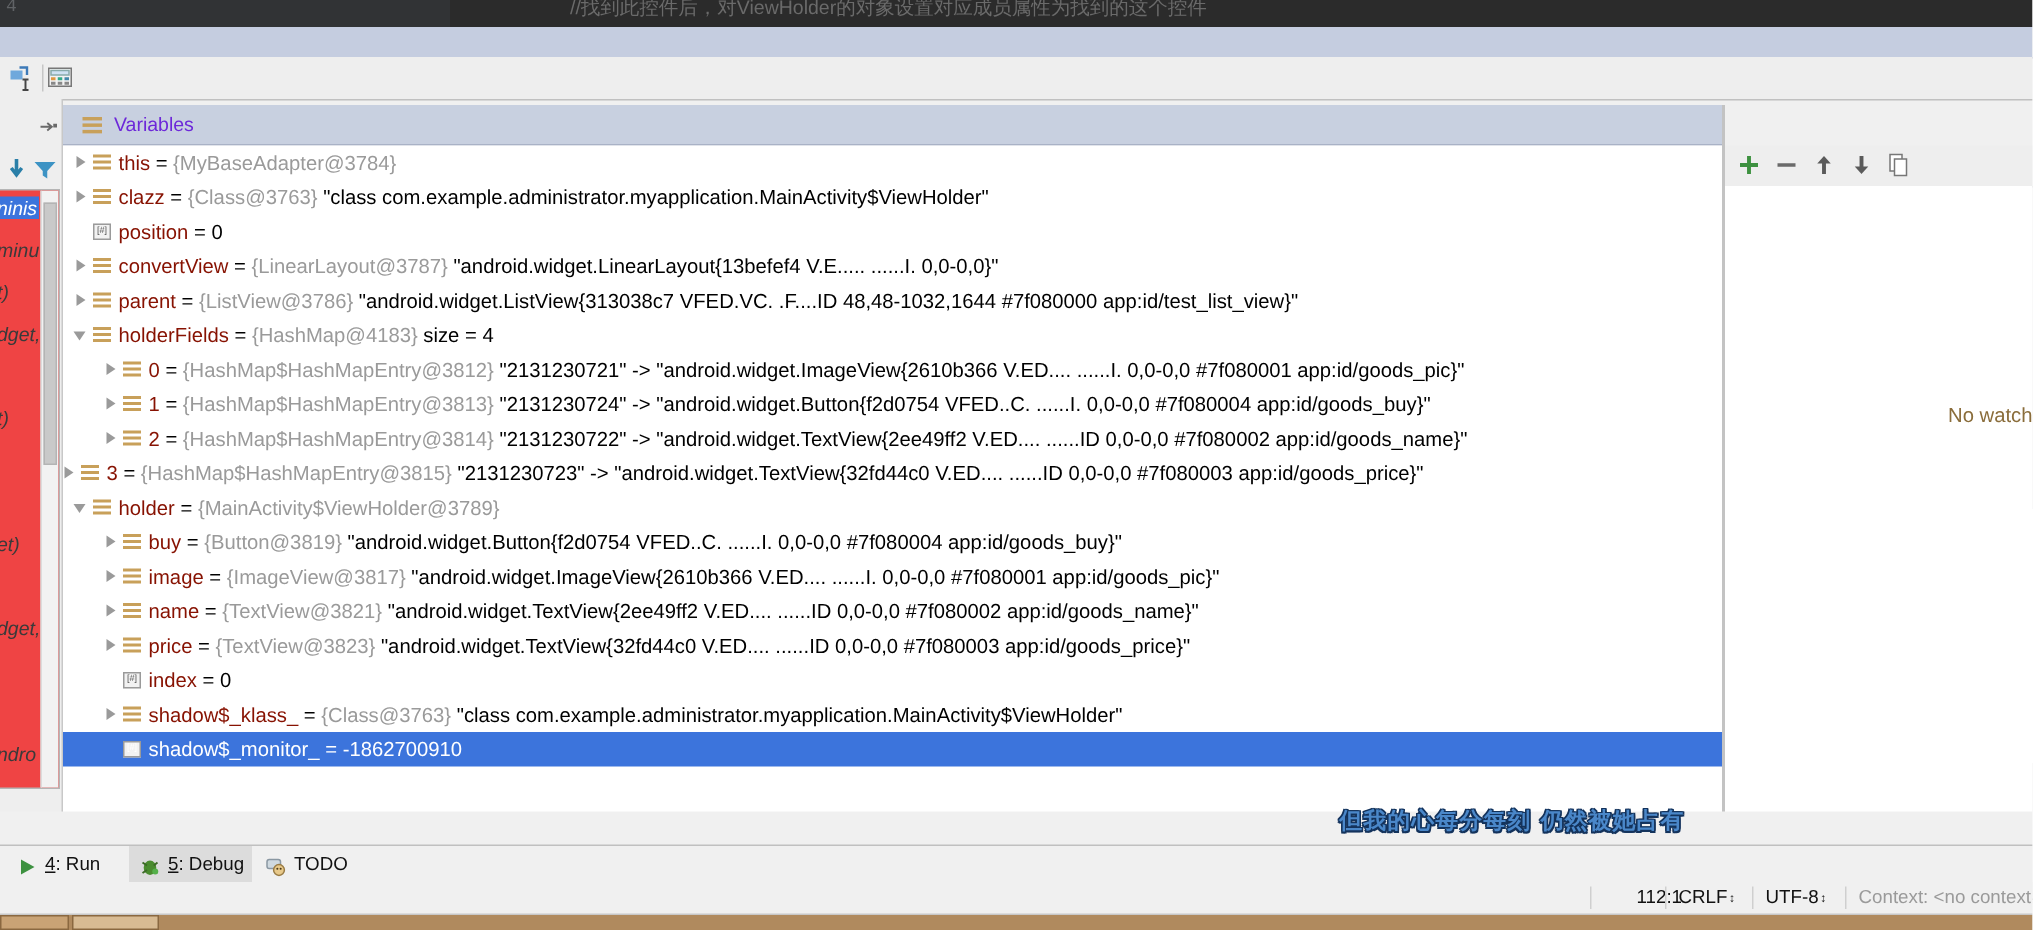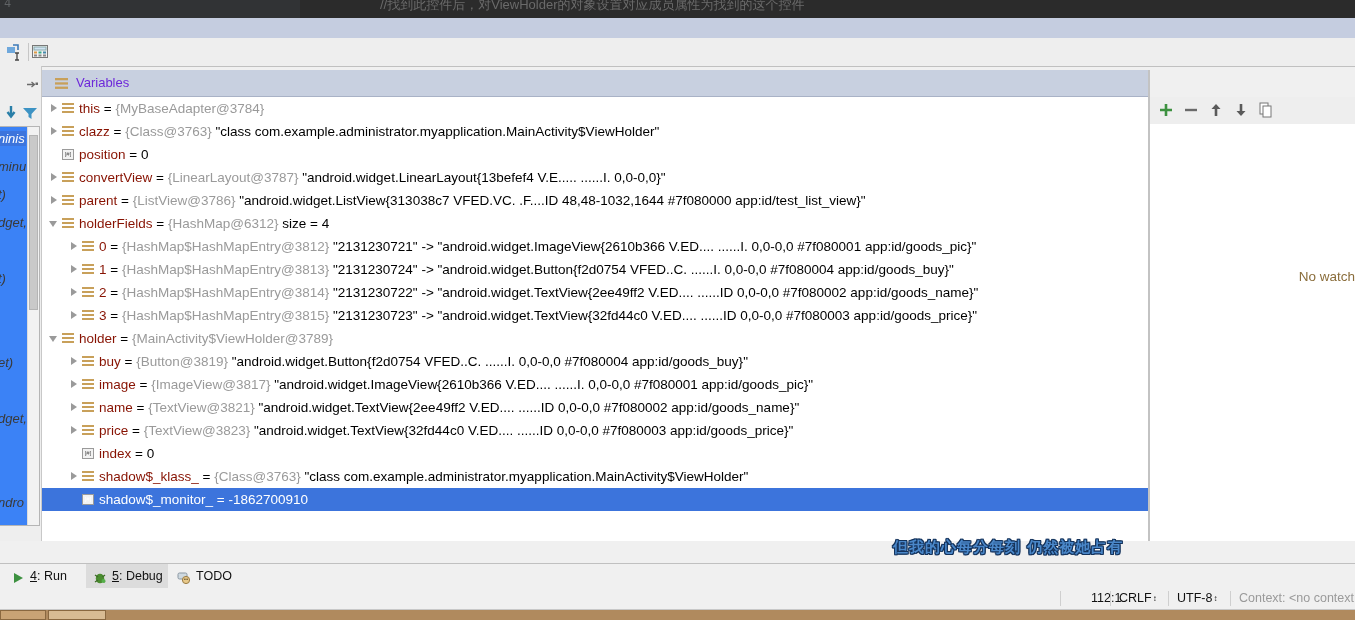--- a/index.html
+++ b/index.html
@@ -130,21 +130,21 @@
   
   .left-strip{
     position:absolute;left:0px;top:66px;width:42px;height:475px;
     background:#eeeeee;border-right:1px solid #c8c8c8;box-sizing:border-box;
   }
   .left-strip .lsi{position:absolute;width:18px;height:18px;}
 
   
   .popup{
     position:absolute;left:0px;top:126px;width:40px;height:400px;
-    background:#3b82f6;border:1px solid #b5b5b5;border-left:none;
+    background:#ef4444;border:1px solid #b5b5b5;border-left:none;
     overflow:hidden;font-style:italic;font-size:13px;color:#3a3a3a;
     box-sizing:border-box;
   }
   .popup .pl{position:absolute;left:-2px;white-space:nowrap;}
   .popup .pl.hl{background:#3c74dc;color:#fff;width:28px;}
   .popup .pbar{
     position:absolute;right:0px;top:0px;width:11px;height:400px;background:#f2f2f2;
     border-left:1px solid #dcdcdc;
   }
   .popup .pthumb{
@@ -284,25 +284,25 @@
       </svg>
     </span>
     <span class="ph-label">Variables</span>
   </div>
   <div id="vars-body">
       <div class="row" style="padding-left: 8px;"><span class="arrow right"></span><span class="vicon obj"></span><span class="vname">this</span><span class="veq"> = </span><span class="vtype">{MyBaseAdapter@3784}</span> </div>
       <div class="row" style="padding-left: 8px;"><span class="arrow right"></span><span class="vicon obj"></span><span class="vname">clazz</span><span class="veq"> = </span><span class="vtype">{Class@3763}</span> <span class="vstr">"class com.example.administrator.myapplication.MainActivity$ViewHolder"</span></div>
       <div class="row" style="padding-left: 8px;"><span class="arrow none"></span><span class="vicon prim">[#]</span><span class="vname">position</span><span class="veq"> = </span><span class="vstr">0</span></div>
       <div class="row" style="padding-left: 8px;"><span class="arrow right"></span><span class="vicon obj"></span><span class="vname">convertView</span><span class="veq"> = </span><span class="vtype">{LinearLayout@3787}</span> <span class="vstr">"android.widget.LinearLayout{13befef4 V.E..... ......I. 0,0-0,0}"</span></div>
       <div class="row" style="padding-left: 8px;"><span class="arrow right"></span><span class="vicon obj"></span><span class="vname">parent</span><span class="veq"> = </span><span class="vtype">{ListView@3786}</span> <span class="vstr">"android.widget.ListView{313038c7 VFED.VC. .F....ID 48,48-1032,1644 #7f080000 app:id/test_list_view}"</span></div>
-      <div class="row" style="padding-left: 8px;"><span class="arrow down"></span><span class="vicon obj"></span><span class="vname">holderFields</span><span class="veq"> = </span><span class="vtype">{HashMap@6312}</span> <span class="vstr">size = 4</span></div>
+      <div class="row" style="padding-left: 8px;"><span class="arrow down"></span><span class="vicon obj"></span><span class="vname">holderFields</span><span class="veq"> = </span><span class="vtype">{HashMap@4183}</span> <span class="vstr">size = 4</span></div>
       <div class="row" style="padding-left: 28px;"><span class="arrow right"></span><span class="vicon obj"></span><span class="vname">0</span><span class="veq"> = </span><span class="vtype">{HashMap$HashMapEntry@3812}</span> <span class="vstr">"2131230721" -&gt; "android.widget.ImageView{2610b366 V.ED.... ......I. 0,0-0,0 #7f080001 app:id/goods_pic}"</span></div>
       <div class="row" style="padding-left: 28px;"><span class="arrow right"></span><span class="vicon obj"></span><span class="vname">1</span><span class="veq"> = </span><span class="vtype">{HashMap$HashMapEntry@3813}</span> <span class="vstr">"2131230724" -&gt; "android.widget.Button{f2d0754 VFED..C. ......I. 0,0-0,0 #7f080004 app:id/goods_buy}"</span></div>
       <div class="row" style="padding-left: 28px;"><span class="arrow right"></span><span class="vicon obj"></span><span class="vname">2</span><span class="veq"> = </span><span class="vtype">{HashMap$HashMapEntry@3814}</span> <span class="vstr">"2131230722" -&gt; "android.widget.TextView{2ee49ff2 V.ED.... ......ID 0,0-0,0 #7f080002 app:id/goods_name}"</span></div>
-      <div class="row" style="padding-left: 28px;"><span class="arrow right"></span><span class="vicon obj"></span><span class="vname">3</span><span class="veq"> = </span><span class="vtype">{HashMap$HashMapEntry@3815}</span> <span class="vstr">"2131230723" -&gt; "android.widget.TextView{32fd44c0 V.ED.... ......ID 0,0-0,0 #7f080003 app:id/goods_price}"</span></div>
+      <div class="row" style=""><span class="arrow right"></span><span class="vicon obj"></span><span class="vname">3</span><span class="veq"> = </span><span class="vtype">{HashMap$HashMapEntry@3815}</span> <span class="vstr">"2131230723" -&gt; "android.widget.TextView{32fd44c0 V.ED.... ......ID 0,0-0,0 #7f080003 app:id/goods_price}"</span></div>
       <div class="row" style="padding-left: 8px;"><span class="arrow down"></span><span class="vicon obj"></span><span class="vname">holder</span><span class="veq"> = </span><span class="vtype">{MainActivity$ViewHolder@3789}</span> </div>
       <div class="row" style="padding-left: 28px;"><span class="arrow right"></span><span class="vicon obj"></span><span class="vname">buy</span><span class="veq"> = </span><span class="vtype">{Button@3819}</span> <span class="vstr">"android.widget.Button{f2d0754 VFED..C. ......I. 0,0-0,0 #7f080004 app:id/goods_buy}"</span></div>
       <div class="row" style="padding-left: 28px;"><span class="arrow right"></span><span class="vicon obj"></span><span class="vname">image</span><span class="veq"> = </span><span class="vtype">{ImageView@3817}</span> <span class="vstr">"android.widget.ImageView{2610b366 V.ED.... ......I. 0,0-0,0 #7f080001 app:id/goods_pic}"</span></div>
       <div class="row" style="padding-left: 28px;"><span class="arrow right"></span><span class="vicon obj"></span><span class="vname">name</span><span class="veq"> = </span><span class="vtype">{TextView@3821}</span> <span class="vstr">"android.widget.TextView{2ee49ff2 V.ED.... ......ID 0,0-0,0 #7f080002 app:id/goods_name}"</span></div>
       <div class="row" style="padding-left: 28px;"><span class="arrow right"></span><span class="vicon obj"></span><span class="vname">price</span><span class="veq"> = </span><span class="vtype">{TextView@3823}</span> <span class="vstr">"android.widget.TextView{32fd44c0 V.ED.... ......ID 0,0-0,0 #7f080003 app:id/goods_price}"</span></div>
       <div class="row" style="padding-left: 28px;"><span class="arrow none"></span><span class="vicon prim">[#]</span><span class="vname">index</span><span class="veq"> = </span><span class="vstr">0</span></div>
       <div class="row" style="padding-left: 28px;"><span class="arrow right"></span><span class="vicon obj"></span><span class="vname">shadow$_klass_</span><span class="veq"> = </span><span class="vtype">{Class@3763}</span> <span class="vstr">"class com.example.administrator.myapplication.MainActivity$ViewHolder"</span></div>
       <div class="row sel" style="padding-left: 28px;"><span class="arrow none"></span><span class="vicon prim">[#]</span><span class="vname">shadow$_monitor_</span><span class="veq"> = </span><span class="vstr">-1862700910</span></div>
     </div>
 

